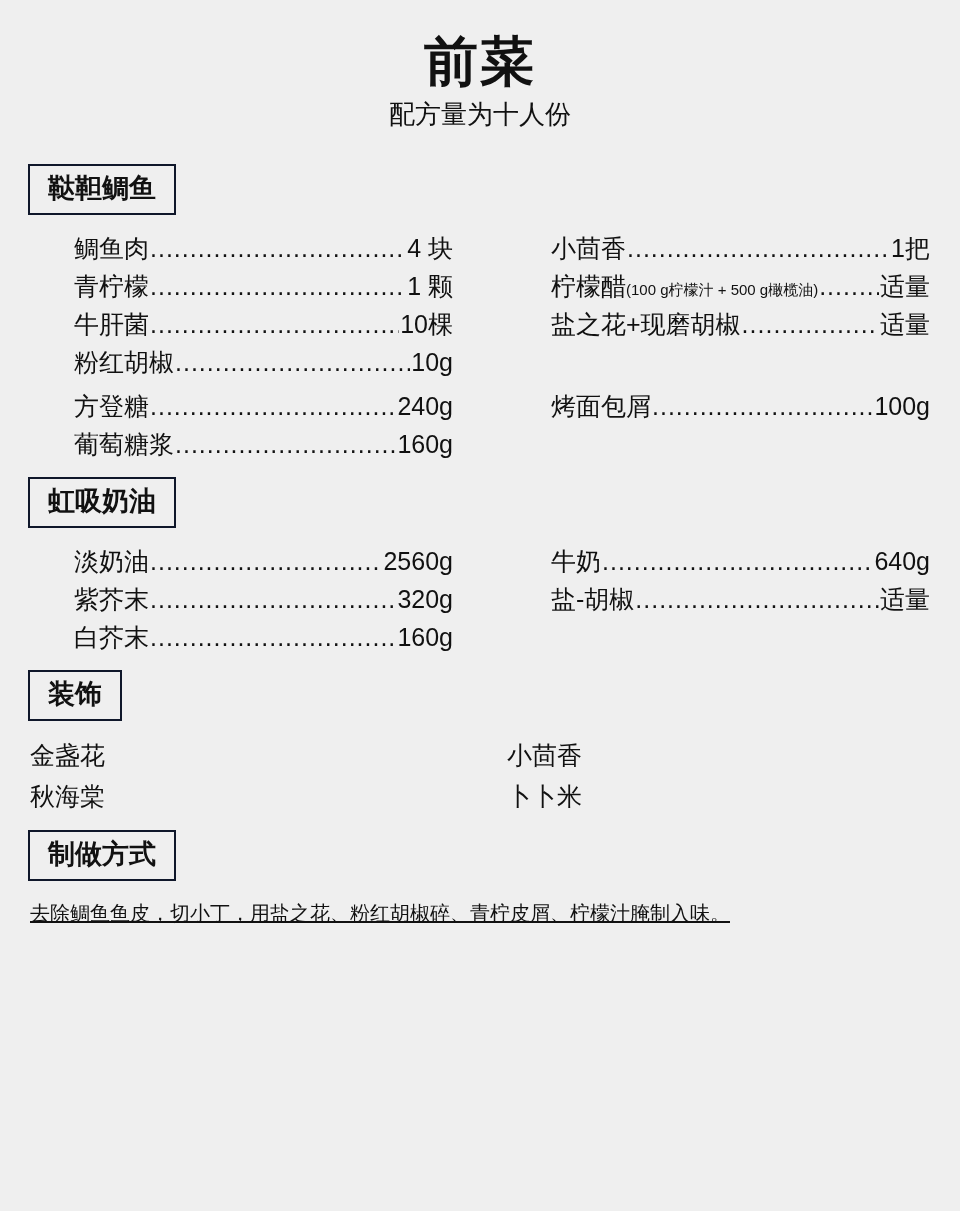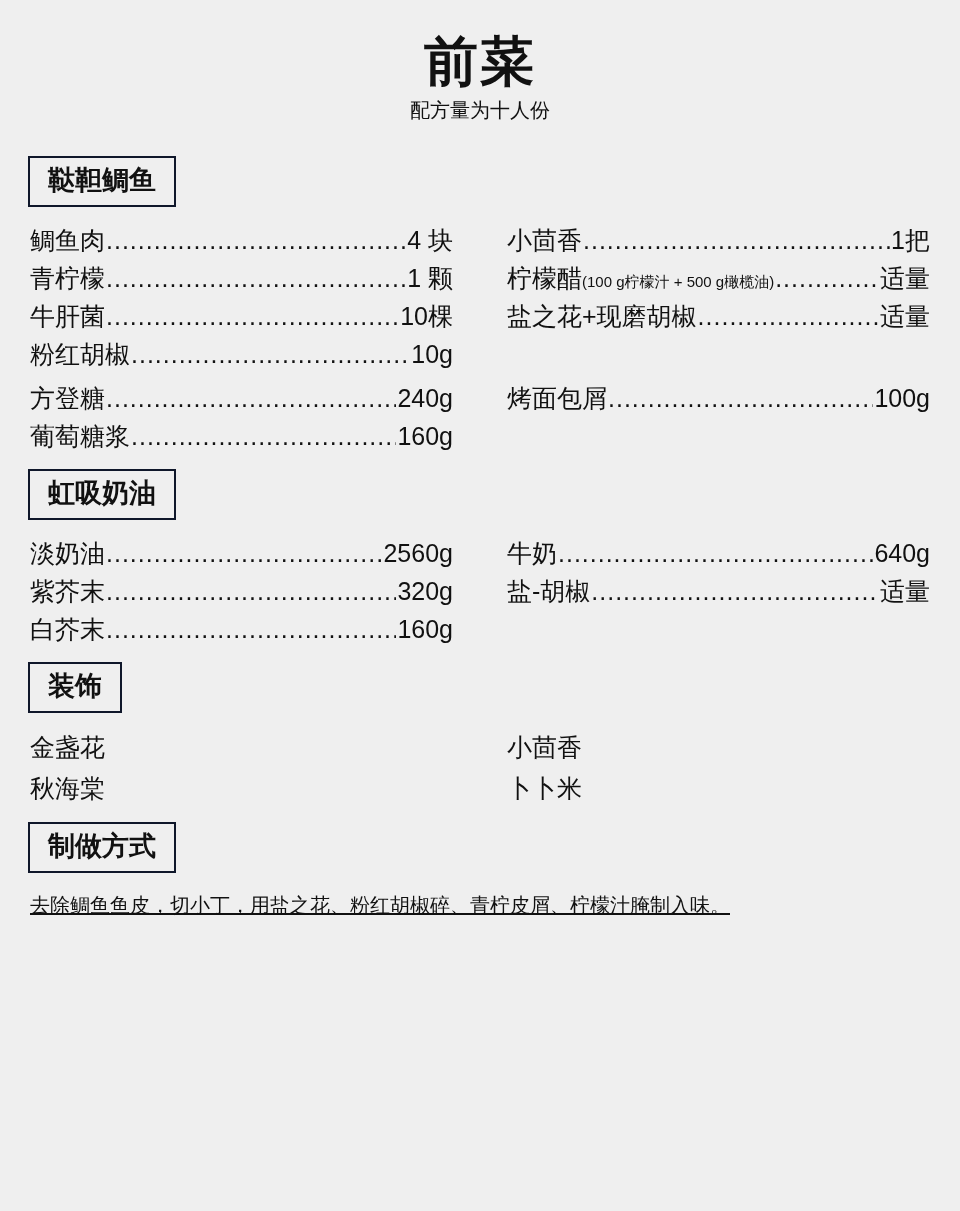--- a/index.html
+++ b/index.html
@@ -22,21 +22,21 @@
   .title {
     text-align: center;
     font-size: 54px;
     line-height: 1.15;
     font-weight: 700;
     letter-spacing: 2px;
     margin: 8px 0 4px 0;
   }
   .subtitle {
     text-align: center;
-    font-size: 20px;
+    font-size: 26px;
     line-height: 1.4;
     font-weight: 400;
     margin: 0 0 24px 0;
   }
   .section-head {
     display: inline-block;
     border: 2px solid #0f172a;
     padding: 9px 18px 11px 18px;
     font-size: 27px;
     font-weight: 700;
@@ -58,20 +58,21 @@
   }
   .row {
     display: flex;
     align-items: baseline;
     font-size: 25px;
     line-height: 1.52;
     white-space: nowrap;
   }
   .row .nm {
     flex: 0 0 auto;
+    margin-left: 44px;
   }
   .row .sub {
     font-size: 15px;
     flex: 0 0 auto;
   }
   .row .dots {
     flex: 1 1 auto;
     overflow: hidden;
     white-space: nowrap;
     letter-spacing: 1px;

